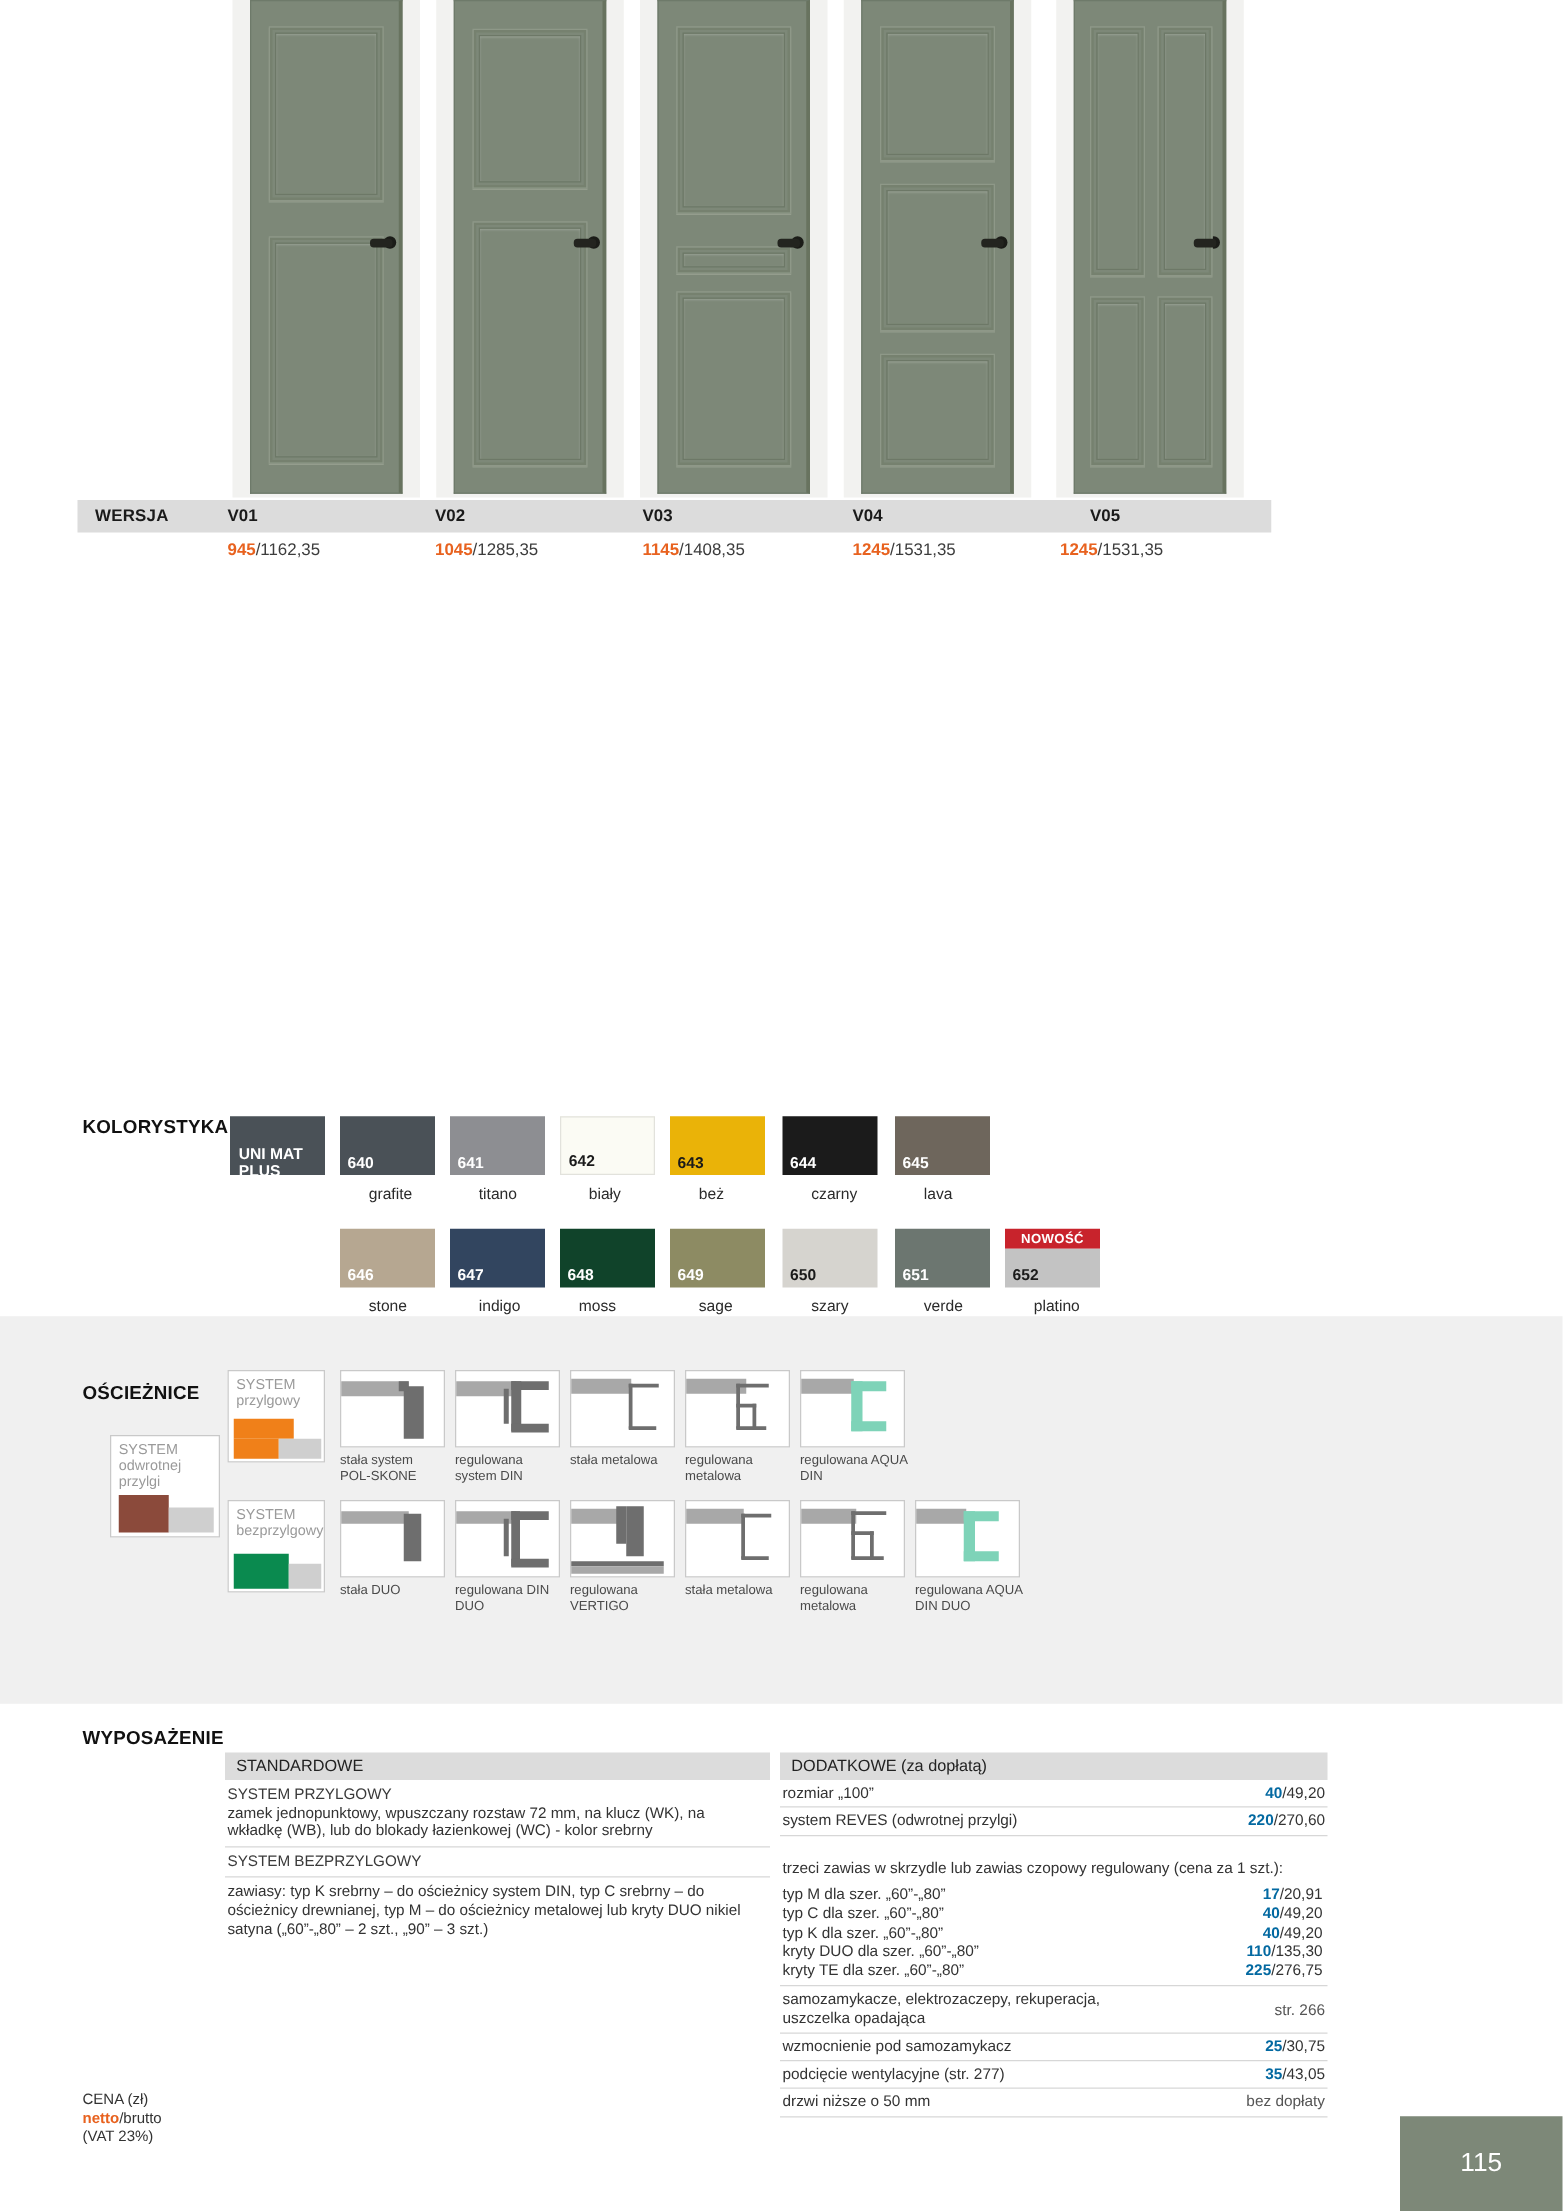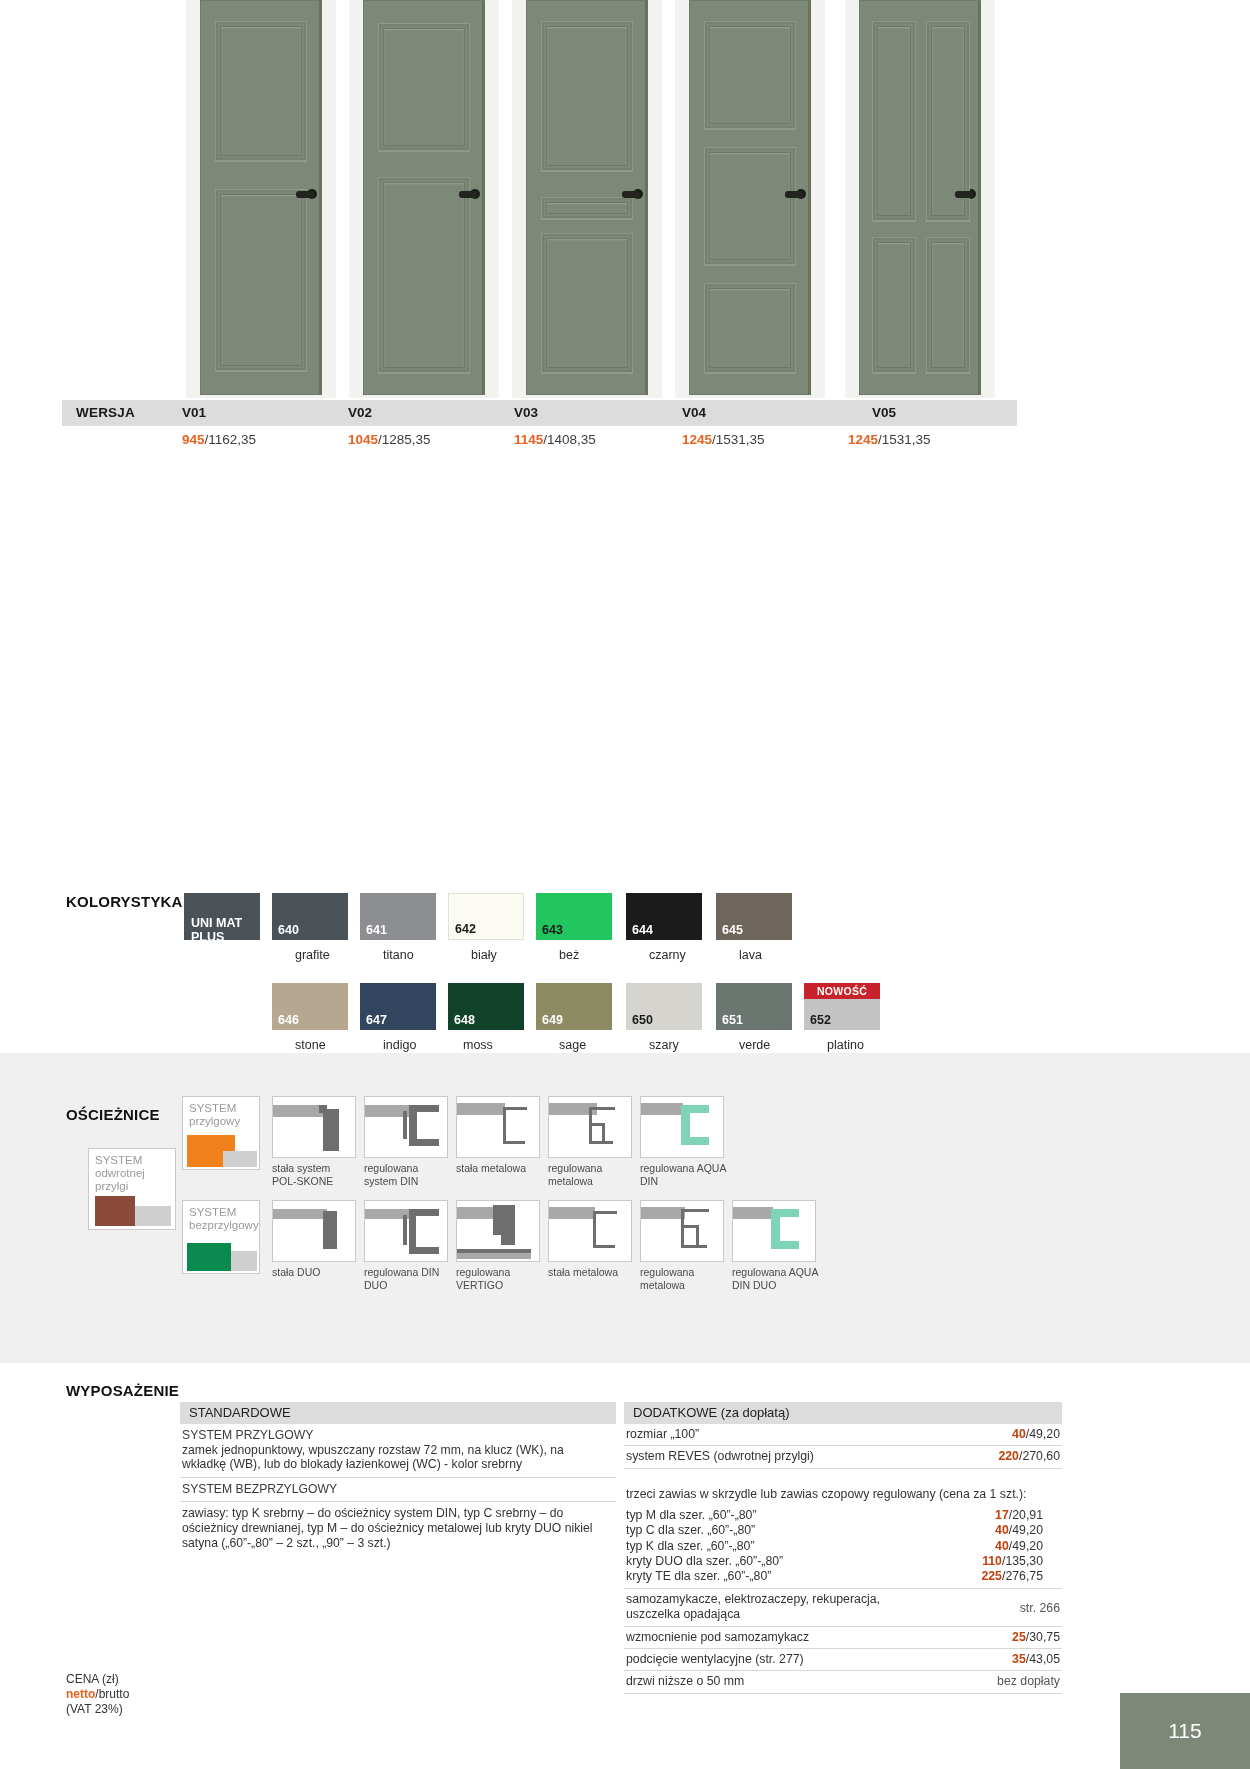--- a/index.html
+++ b/index.html
@@ -199,24 +199,24 @@
     color: #333;
     padding: 3px 2px 3px 2px;
     border-bottom: 1px solid #d7d7d7;
     min-height: 21px;
   }
   .add-row .val {
     position: absolute;
     right: 2px; top: 3px;
     font-size: 12.3px;
   }
-  .add-row .val b { color: #c2410c; font-weight: bold; }
+  .add-row .val b { color: #0369a1; font-weight: bold; }
   .add-row .val .plain { color: #555; }
   .sub-line { position: relative; }
-  .sub-line .val { position: absolute; right: 17px; top: 0; }
+  .sub-line .val { position: absolute; right: 2px; top: 0; }
 
   
   .cena-note {
     position: absolute;
     left: 66px; top: 1672px;
     font-size: 12px;
     line-height: 15px;
     color: #333;
   }
   .cena-note b { color: #e8621f; }
@@ -308,21 +308,21 @@
 <div class="swatch" id="sw641" style="left: 360px; top: 893px; background: rgb(141, 142, 146);">
     <span class="code">641</span>
   </div>
 <div class="swatch-name" style="left:360px; top:948px;">titano</div>
 
 <div class="swatch dark-text" id="sw642" style="left: 448px; top: 893px; border: 1px solid rgb(226, 226, 220); background: rgb(251, 251, 244);">
     <span class="code">642</span>
   </div>
 <div class="swatch-name" style="left:448px; top:948px;">biały</div>
 
-<div class="swatch dark-text" id="sw643" style="left: 536px; top: 893px; background: #22c55e; padding-left: 14px;">
+<div class="swatch dark-text" id="sw643" style="left: 536px; top: 893px; background: #eab308; padding-left: 14px;">
     <span class="code">643</span>
   </div>
 <div class="swatch-name" style="left:536px; top:948px;">beż</div>
 
 <div class="swatch" id="sw644" style="left: 626px; top: 893px; background: rgb(27, 27, 27);">
     <span class="code">644</span>
   </div>
 <div class="swatch-name" style="left:626px; top:948px;">czarny</div>
 
 <div class="swatch" id="sw645" style="left: 716px; top: 893px; background: rgb(110, 102, 92);">

